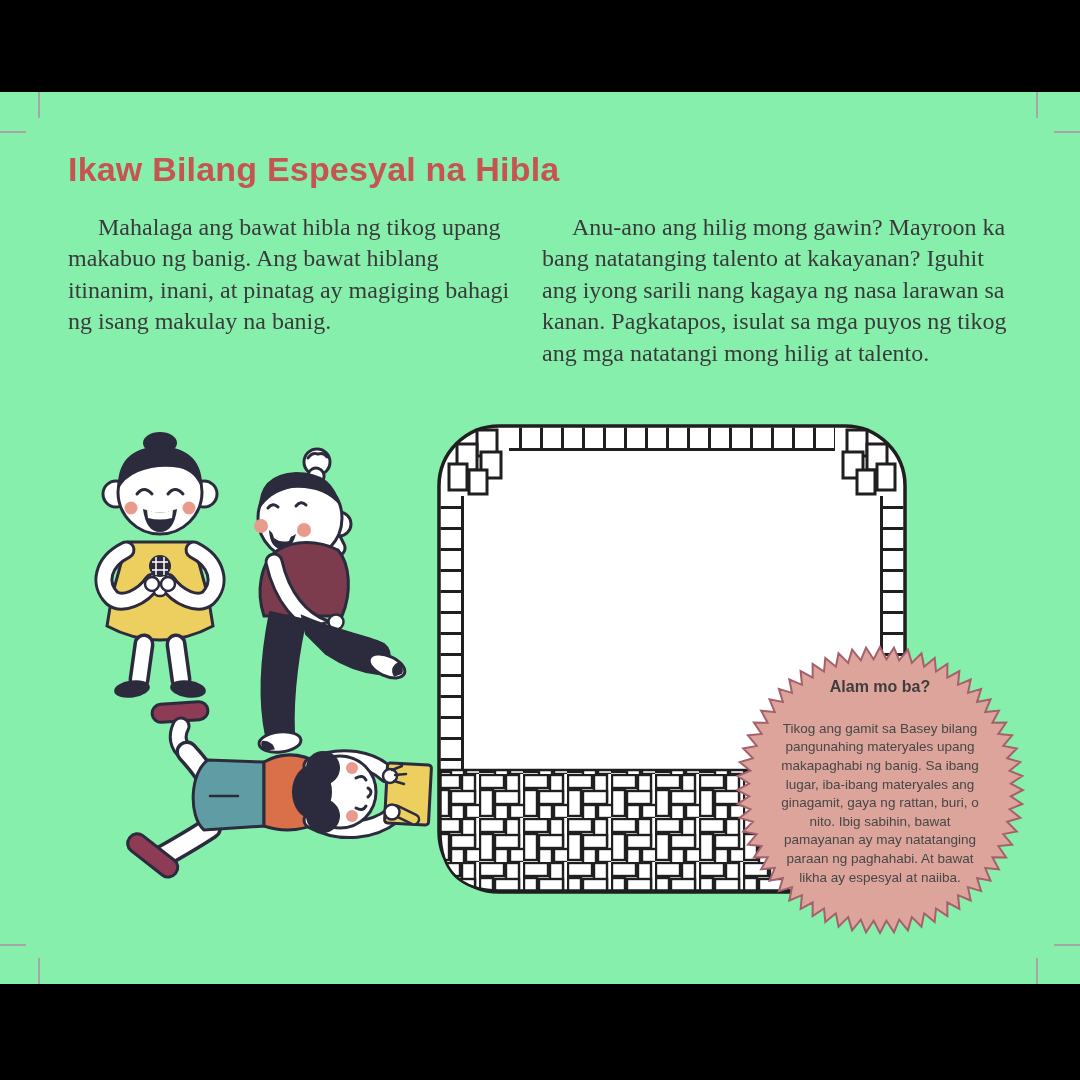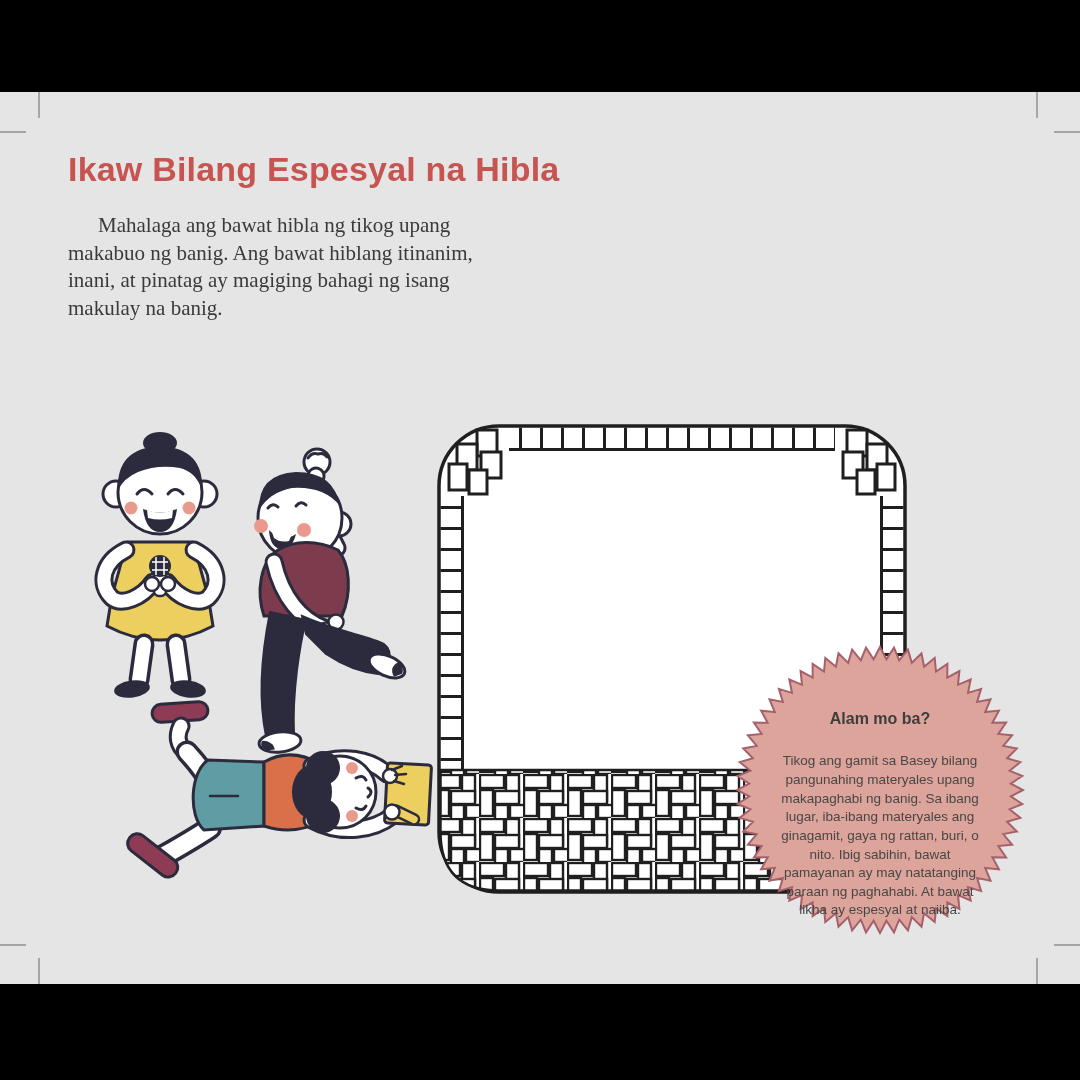--- a/index.html
+++ b/index.html
@@ -1,40 +1,40 @@
 <!DOCTYPE html>
 <html><head>
 <meta charset="utf-8">
 <style>
   html,body{margin:0;padding:0;background:#ffffff;}
-  .canvas{position:relative;width:1080px;height:1080px;background:#e5e5e5;overflow:hidden;
+  .canvas{position:relative;width:1080px;height:1080px;background:#86efac;overflow:hidden;
           font-family:"Liberation Sans",sans-serif;}
   .bleed{position:absolute;left:0;width:1080px;background:#000;}
   .bleed.top{top:0;height:92px;}
   .bleed.bottom{top:984px;height:96px;}
   .crop{position:absolute;background:#a6a6a6;}
   .crop.v{width:2px;height:26px;}
   .crop.h{width:26px;height:2px;}
 
   .page-title{position:absolute;left:68px;top:150px;margin:0;
     font-size:34px;font-weight:bold;letter-spacing:0.2px;color:#c75450;}
 
   .cols{position:absolute;left:68px;top:212px;width:948px;display:flex;gap:28px;}
-  .col{color:#3a3a3a;font-family:"Liberation Serif",serif;font-size:21px;line-height:1.31;}
+  .col{color:#3a3a3a;font-family:"Liberation Serif",serif;font-size:24px;line-height:1.31;}
   .col.left{width:446px;}
   .col.right{width:474px;}
   .col p{margin:0 0 9px 0;text-indent:30px;}
 
   .illus{position:absolute;left:40px;top:430px;}
   .mat{position:absolute;left:435px;top:422px;}
 
   .bubble{position:absolute;left:735px;top:645px;width:290px;height:290px;}
   .bubble svg{position:absolute;left:0;top:0;}
   .bubble-text{position:absolute;left:25px;top:0;width:240px;height:290px;
-    display:flex;flex-direction:column;align-items:center;justify-content:flex-end;
+    display:flex;flex-direction:column;align-items:center;justify-content:center;
     text-align:center;color:#474747;}
   .bubble-text h2{margin:0 0 9px 0;font-size:16px;font-weight:bold;color:#3d3d3d;}
   .bubble-text p{margin:15px;font-size:13.5px;line-height:1.38;}
 
   .tube-o{fill:none;stroke:#2b2b3d;stroke-width:19;stroke-linecap:round;}
   .tube-i{fill:none;stroke:#ffffff;stroke-width:13;stroke-linecap:round;}
   .ln{fill:none;stroke:#2b2b3d;stroke-width:3;stroke-linecap:round;}
 </style>
 </head>
 <body>
@@ -51,20 +51,23 @@
   <div class="crop h" style="left:0;top:131px;"></div>
   <div class="crop h" style="left:1054px;top:131px;"></div>
   <div class="crop h" style="left:0;top:944px;"></div>
   <div class="crop h" style="left:1054px;top:944px;"></div>
 
   <h1 class="page-title">Ikaw Bilang Espesyal na Hibla</h1>
 
   <div class="cols">
     <div class="col left">
       <p>Mahalaga ang bawat hibla ng tikog upang makabuo ng banig. Ang bawat hiblang itinanim, inani, at pinatag ay magiging bahagi ng isang makulay na banig.</p>
+    </div>
+    <div class="col right">
+      <p>Anu-ano ang hilig mong gawin? Mayroon ka bang natatanging talento at kakayanan? Iguhit ang iyong sarili nang kagaya ng nasa larawan sa kanan. Pagkatapos, isulat sa mga puyos ng tikog ang mga natatangi mong hilig at talento.</p>
     </div>
   </div>
 
   <svg class="illus" width="400" height="470" viewBox="0 0 400 470">
 
     <g>
       <circle cx="76" cy="64" r="13" fill="#fff" stroke="#2b2b3d" stroke-width="3"></circle>
       <circle cx="164" cy="64" r="13" fill="#fff" stroke="#2b2b3d" stroke-width="3"></circle>
       <ellipse cx="120" cy="13" rx="17" ry="11" fill="#2b2b3d"></ellipse>
       <rect x="106" y="19" width="28" height="9" rx="4" fill="#eccf5f" stroke="#2b2b3d" stroke-width="2.5"></rect>

